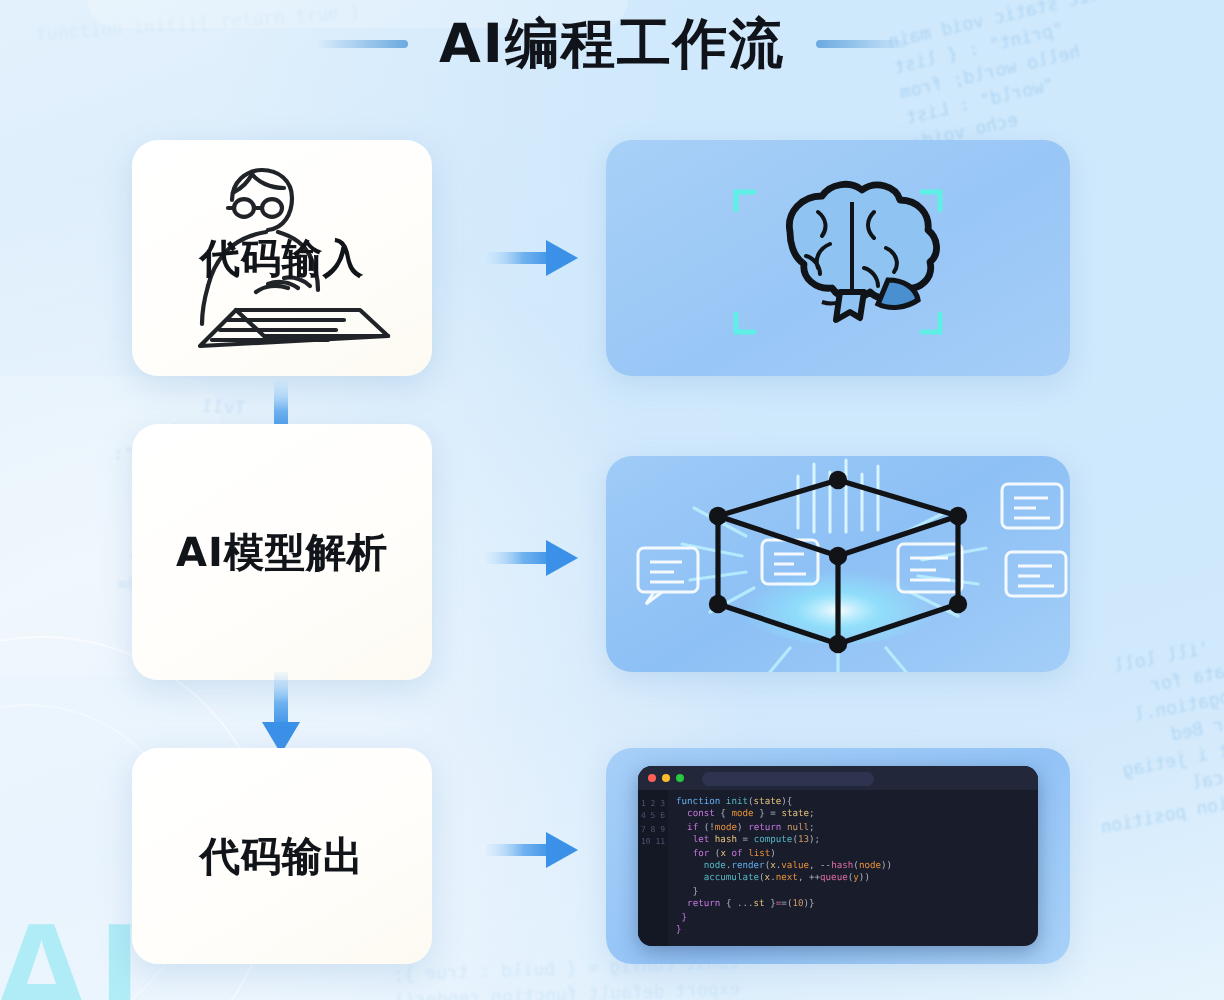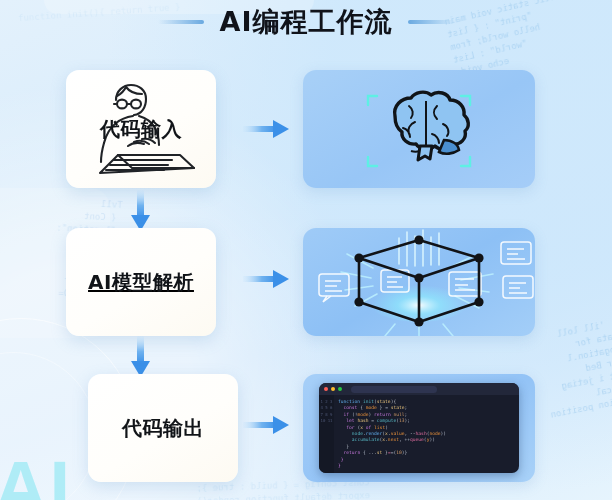--- a/index.html
+++ b/index.html
@@ -42,22 +42,22 @@
     font-family:"DejaVu Sans","Liberation Sans",sans-serif;white-space:nowrap;text-align:center;}
 
   
   .card{position:absolute;left:66px;width:150px;border-radius:13px;
     background:linear-gradient(150deg,#ffffff 0%,#fffefb 55%,#fdfaf2 100%);
     box-shadow:0 5px 16px rgba(96,150,200,.22);
     display:flex;align-items:center;justify-content:center;overflow:hidden;}
   .card .card-label{position:relative;z-index:3;font-size:20px;font-weight:bold;color:#111418;
     font-family:"DejaVu Sans","Liberation Sans",sans-serif;letter-spacing:.5px;}
   .card.c1{top:70px;height:118px;}
-  .card.c2{top:228px;height:108px;text-decoration:underline;}
-  .card.c3{top:374px;height:108px;margin-left:22px;}
+  .card.c2{top:212px;height:128px;}
+  .card.c3{top:374px;height:108px;}
   .typist{position:absolute;left:10px;top:6px;width:130px;height:108px;z-index:1;opacity:.95;}
 
   
   .panel{position:absolute;left:303px;width:232px;border-radius:13px;overflow:hidden;
     background:linear-gradient(150deg,#a8d0f7 0%,#98c6f6 55%,#a5cdf8 100%);
     box-shadow:0 4px 14px rgba(90,145,200,.18);}
   .panel.p1{top:70px;height:118px;}
   .panel.p2{top:228px;height:108px;
     background:linear-gradient(150deg,#9fcbf7 0%,#8dc0f5 50%,#a3cef8 100%);}
   .panel.p3{top:374px;height:108px;

